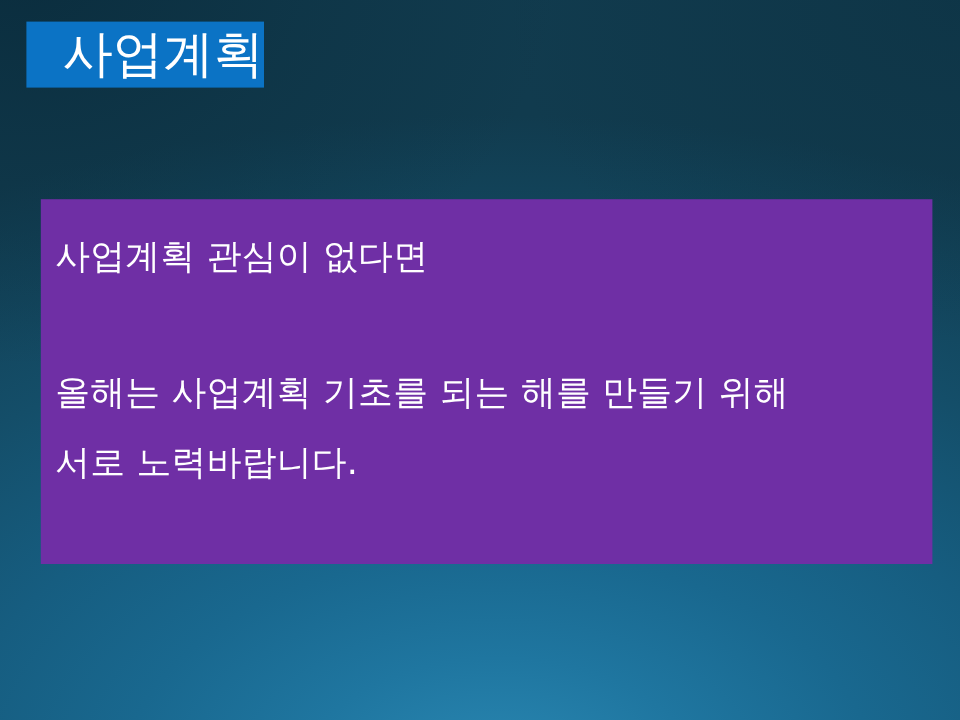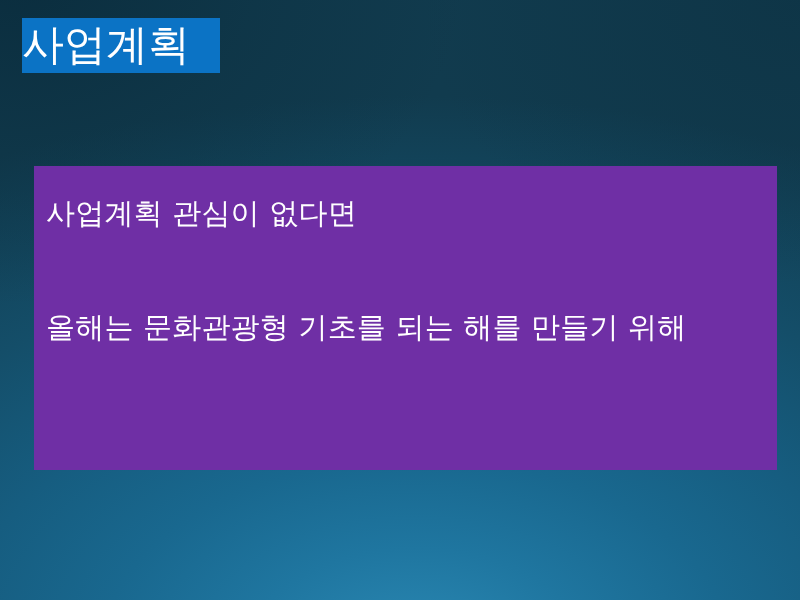--- a/index.html
+++ b/index.html
@@ -43,21 +43,21 @@
   
   #title-box {
     position: absolute;
     left: 22px;
     top: 18px;
     width: 198px;
     height: 55px;
     background: #0b73c5;
     display: flex;
     align-items: center;
-    justify-content: flex-start;
+    justify-content: flex-end;
   }
   #title-text {
     color: #ffffff;
     font-size: 42px;
     line-height: 1;
     letter-spacing: 0px;
     white-space: nowrap;
     position: relative;
     top: -1px;
   }
@@ -107,17 +107,18 @@
   <div id="content-layer">
 
     <div id="title-box">
       <span id="title-text">사업계획</span>
     </div>
 
 
     <div id="body-panel">
       <div class="body-line">사업계획 관심이 없다면</div>
       <div class="body-line spacer">&nbsp;</div>
-      <div class="body-line">올해는 문화관광형 기초를 되는 해를 만들기 위해</div>
+      <div class="body-line">올해는 사업계획 기초를 되는 해를 만들기 위해</div>
+      <div class="body-line">서로 노력바랍니다.</div>
     </div>
 
   </div>
 </div>
 
 </body></html>

